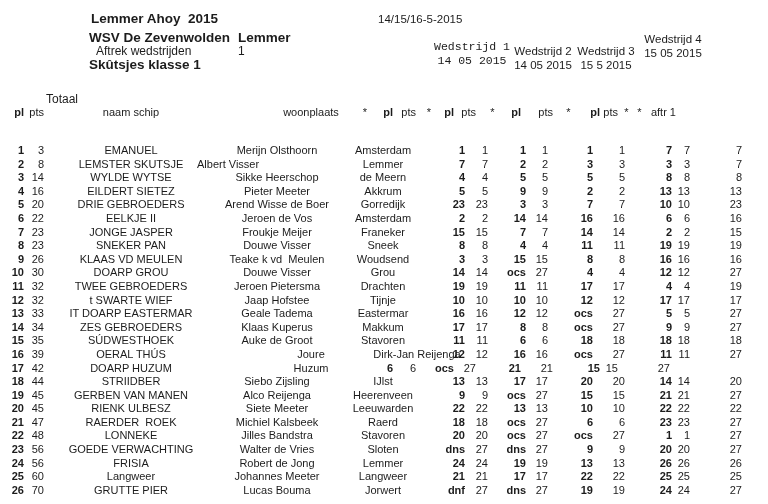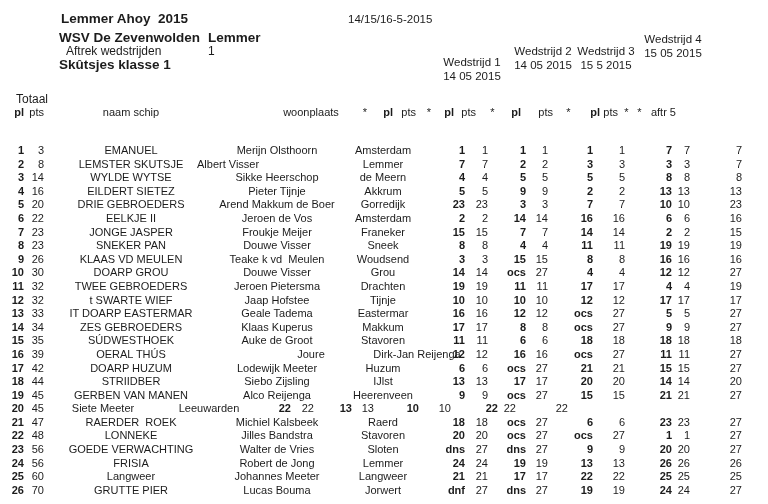--- a/index.html
+++ b/index.html
@@ -1,18 +1,18 @@
 <!DOCTYPE html>
 <html><head>
 <meta charset="utf-8">
 <style>
   html,body{margin:0;padding:0;background:#fff;}
   .page{position:relative;width:768px;height:504px;background:#ffffff;overflow:hidden;
         font-family:"Liberation Sans","DejaVu Sans",sans-serif;color:#1c1c1c;}
-  .abs{position:absolute;white-space:pre;}
+  .abs{position:absolute;white-space:pre;margin-left:30px;}
   .bold{font-weight:bold;}
   .t13{font-size:13.5px;line-height:15px;}
   .t11{font-size:12px;line-height:13px;}
   .t115{font-size:11.5px;line-height:13px;}
   .race-block{position:absolute;width:90px;text-align:center;font-size:11.5px;line-height:14px;white-space:pre;}
   #col-header{position:absolute;left:0;top:105px;display:flex;font-size:11px;line-height:14px;height:14px;}
   #rows{position:absolute;left:0;top:144px;width:768px;}
   .row{display:flex;height:13.6px;line-height:13.6px;font-size:11px;}
   .cell{flex:0 0 auto;box-sizing:border-box;white-space:pre;overflow:visible;}
 </style>
@@ -26,21 +26,21 @@
 
   <div class="abs t13 bold" style="left:59px;top:30px;">WSV De Zevenwolden</div>
   <div class="abs t13 bold" style="left:208px;top:30px;">Lemmer</div>
 
   <div class="abs t11" style="left:66px;top:45px;">Aftrek wedstrijden</div>
   <div class="abs t11" style="left:208px;top:45px;">1</div>
 
   <div class="abs t13 bold" style="left:59px;top:57px;">Skûtsjes klasse 1</div>
 
   <div id="race-headers">
-      <div class="race-block" style="left: 427px; top: 55px;"><div>Wedstrijd 1</div><div>14 05 2015</div></div>
+      <div class="race-block" style="left: 427px; top: 40px; font-family: Liberation Mono, monospace;"><div>Wedstrijd 1</div><div>14 05 2015</div></div>
       <div class="race-block" style="left: 498px; top: 44px;"><div>Wedstrijd 2</div><div>14 05 2015</div></div>
       <div class="race-block" style="left: 561px; top: 44px;"><div>Wedstrijd 3</div><div>15 5 2015</div></div>
       <div class="race-block" style="left: 628px; top: 32px;"><div>Wedstrijd 4</div><div>15 05 2015</div></div>
     </div>
 
   <div class="abs t11" style="left:16px;top:93px;">Totaal</div>
   <div id="col-header">
       <span class="cell bold" style="width: 24px; text-align: right;">pl</span>
       <span class="cell" style="width: 20px; text-align: right;">pts</span>
       <span class="cell" style="width: 174px; text-align: center;">naam schip</span>
@@ -52,21 +52,21 @@
       <span class="cell bold" style="width: 12px; text-align: right;">pl</span>
       <span class="cell" style="width: 22px; text-align: right;">pts</span>
       <span class="cell" style="width: 33px; text-align: center;">*</span>
       <span class="cell bold" style="width: 12px; text-align: right;">pl</span>
       <span class="cell" style="width: 32px; text-align: right;">pts</span>
       <span class="cell" style="width: 31px; text-align: center;">*</span>
       <span class="cell bold" style="width: 16px; text-align: right;">pl</span>
       <span class="cell" style="width: 18px; text-align: right;">pts</span>
       <span class="cell" style="width: 17px; text-align: center;">*</span>
       <span class="cell" style="width: 9px; text-align: center;">*</span>
-      <span class="cell" style="width: 32px; text-align: right;">aftr 5</span>
+      <span class="cell" style="width: 32px; text-align: right;">aftr 1</span>
     </div>
   <div id="rows">
       <div class="row">
         <span class="cell bold" style="width: 24px; text-align: right;">1</span>
         <span class="cell" style="width: 20px; text-align: right;">3</span>
         <span class="cell" style="width: 174px; text-align: center;">EMANUEL</span>
         <span class="cell" style="width: 160px; text-align: center; margin-left: -21px; margin-right: -67px;">Merijn Olsthoorn</span>
         <span class="cell" style="width: 140px; text-align: center; padding-left: 46px;">Amsterdam</span>
         <span class="cell bold" style="width: 35px; text-align: right;">1</span>
         <span class="cell" style="width: 23px; text-align: right;">1</span>
@@ -107,37 +107,37 @@
         <span class="cell bold" style="width: 45px; text-align: right;">5</span>
         <span class="cell" style="width: 32px; text-align: right;">5</span>
         <span class="cell bold" style="width: 47px; text-align: right;">8</span>
         <span class="cell" style="width: 18px; text-align: right;">8</span>
         <span class="cell" style="width: 52px; text-align: right;">8</span>
       </div>
       <div class="row">
         <span class="cell bold" style="width: 24px; text-align: right;">4</span>
         <span class="cell" style="width: 20px; text-align: right;">16</span>
         <span class="cell" style="width: 174px; text-align: center;">EILDERT SIETEZ</span>
-        <span class="cell" style="width: 160px; text-align: center; margin-left: -21px; margin-right: -67px;">Pieter Tijnje</span>
+        <span class="cell" style="width: 160px; text-align: center; margin-left: -21px; margin-right: -67px;">Pieter Meeter</span>
         <span class="cell" style="width: 140px; text-align: center; padding-left: 46px;">Akkrum</span>
         <span class="cell bold" style="width: 35px; text-align: right;">5</span>
         <span class="cell" style="width: 23px; text-align: right;">5</span>
         <span class="cell bold" style="width: 38px; text-align: right;">9</span>
         <span class="cell" style="width: 22px; text-align: right;">9</span>
         <span class="cell bold" style="width: 45px; text-align: right;">2</span>
         <span class="cell" style="width: 32px; text-align: right;">2</span>
         <span class="cell bold" style="width: 47px; text-align: right;">13</span>
         <span class="cell" style="width: 18px; text-align: right;">13</span>
         <span class="cell" style="width: 52px; text-align: right;">13</span>
       </div>
       <div class="row">
         <span class="cell bold" style="width: 24px; text-align: right;">5</span>
         <span class="cell" style="width: 20px; text-align: right;">20</span>
         <span class="cell" style="width: 174px; text-align: center;">DRIE GEBROEDERS</span>
-        <span class="cell" style="width: 160px; text-align: center; margin-left: -21px; margin-right: -67px;">Arend Makkum de Boer</span>
+        <span class="cell" style="width: 160px; text-align: center; margin-left: -21px; margin-right: -67px;">Arend Wisse de Boer</span>
         <span class="cell" style="width: 140px; text-align: center; padding-left: 46px;">Gorredijk</span>
         <span class="cell bold" style="width: 35px; text-align: right;">23</span>
         <span class="cell" style="width: 23px; text-align: right;">23</span>
         <span class="cell bold" style="width: 38px; text-align: right;">3</span>
         <span class="cell" style="width: 22px; text-align: right;">3</span>
         <span class="cell bold" style="width: 45px; text-align: right;">7</span>
         <span class="cell" style="width: 32px; text-align: right;">7</span>
         <span class="cell bold" style="width: 47px; text-align: right;">10</span>
         <span class="cell" style="width: 18px; text-align: right;">10</span>
         <span class="cell" style="width: 52px; text-align: right;">23</span>
@@ -315,21 +315,20 @@
         <span class="cell bold" style="width: 45px; text-align: right;">ocs</span>
         <span class="cell" style="width: 32px; text-align: right;">27</span>
         <span class="cell bold" style="width: 47px; text-align: right;">11</span>
         <span class="cell" style="width: 18px; text-align: right;">11</span>
         <span class="cell" style="width: 52px; text-align: right;">27</span>
       </div>
       <div class="row">
         <span class="cell bold" style="width: 24px; text-align: right;">17</span>
         <span class="cell" style="width: 20px; text-align: right;">42</span>
         <span class="cell" style="width: 174px; text-align: center;">DOARP HUZUM</span>
-        <span class="cell" style="width: 160px; text-align: center; margin-left: -21px; margin-right: -67px;">Lodewijk Meeter</span>
         <span class="cell" style="width: 140px; text-align: center; padding-left: 46px;">Huzum</span>
         <span class="cell bold" style="width: 35px; text-align: right;">6</span>
         <span class="cell" style="width: 23px; text-align: right;">6</span>
         <span class="cell bold" style="width: 38px; text-align: right;">ocs</span>
         <span class="cell" style="width: 22px; text-align: right;">27</span>
         <span class="cell bold" style="width: 45px; text-align: right;">21</span>
         <span class="cell" style="width: 32px; text-align: right;">21</span>
         <span class="cell bold" style="width: 47px; text-align: right;">15</span>
         <span class="cell" style="width: 18px; text-align: right;">15</span>
         <span class="cell" style="width: 52px; text-align: right;">27</span>
@@ -362,20 +361,21 @@
         <span class="cell" style="width: 22px; text-align: right;">27</span>
         <span class="cell bold" style="width: 45px; text-align: right;">15</span>
         <span class="cell" style="width: 32px; text-align: right;">15</span>
         <span class="cell bold" style="width: 47px; text-align: right;">21</span>
         <span class="cell" style="width: 18px; text-align: right;">21</span>
         <span class="cell" style="width: 52px; text-align: right;">27</span>
       </div>
       <div class="row">
         <span class="cell bold" style="width: 24px; text-align: right;">20</span>
         <span class="cell" style="width: 20px; text-align: right;">45</span>
+        <span class="cell" style="width: 174px; text-align: center;">RIENK ULBESZ</span>
         <span class="cell" style="width: 160px; text-align: center; margin-left: -21px; margin-right: -67px;">Siete Meeter</span>
         <span class="cell" style="width: 140px; text-align: center; padding-left: 46px;">Leeuwarden</span>
         <span class="cell bold" style="width: 35px; text-align: right;">22</span>
         <span class="cell" style="width: 23px; text-align: right;">22</span>
         <span class="cell bold" style="width: 38px; text-align: right;">13</span>
         <span class="cell" style="width: 22px; text-align: right;">13</span>
         <span class="cell bold" style="width: 45px; text-align: right;">10</span>
         <span class="cell" style="width: 32px; text-align: right;">10</span>
         <span class="cell bold" style="width: 47px; text-align: right;">22</span>
         <span class="cell" style="width: 18px; text-align: right;">22</span>

